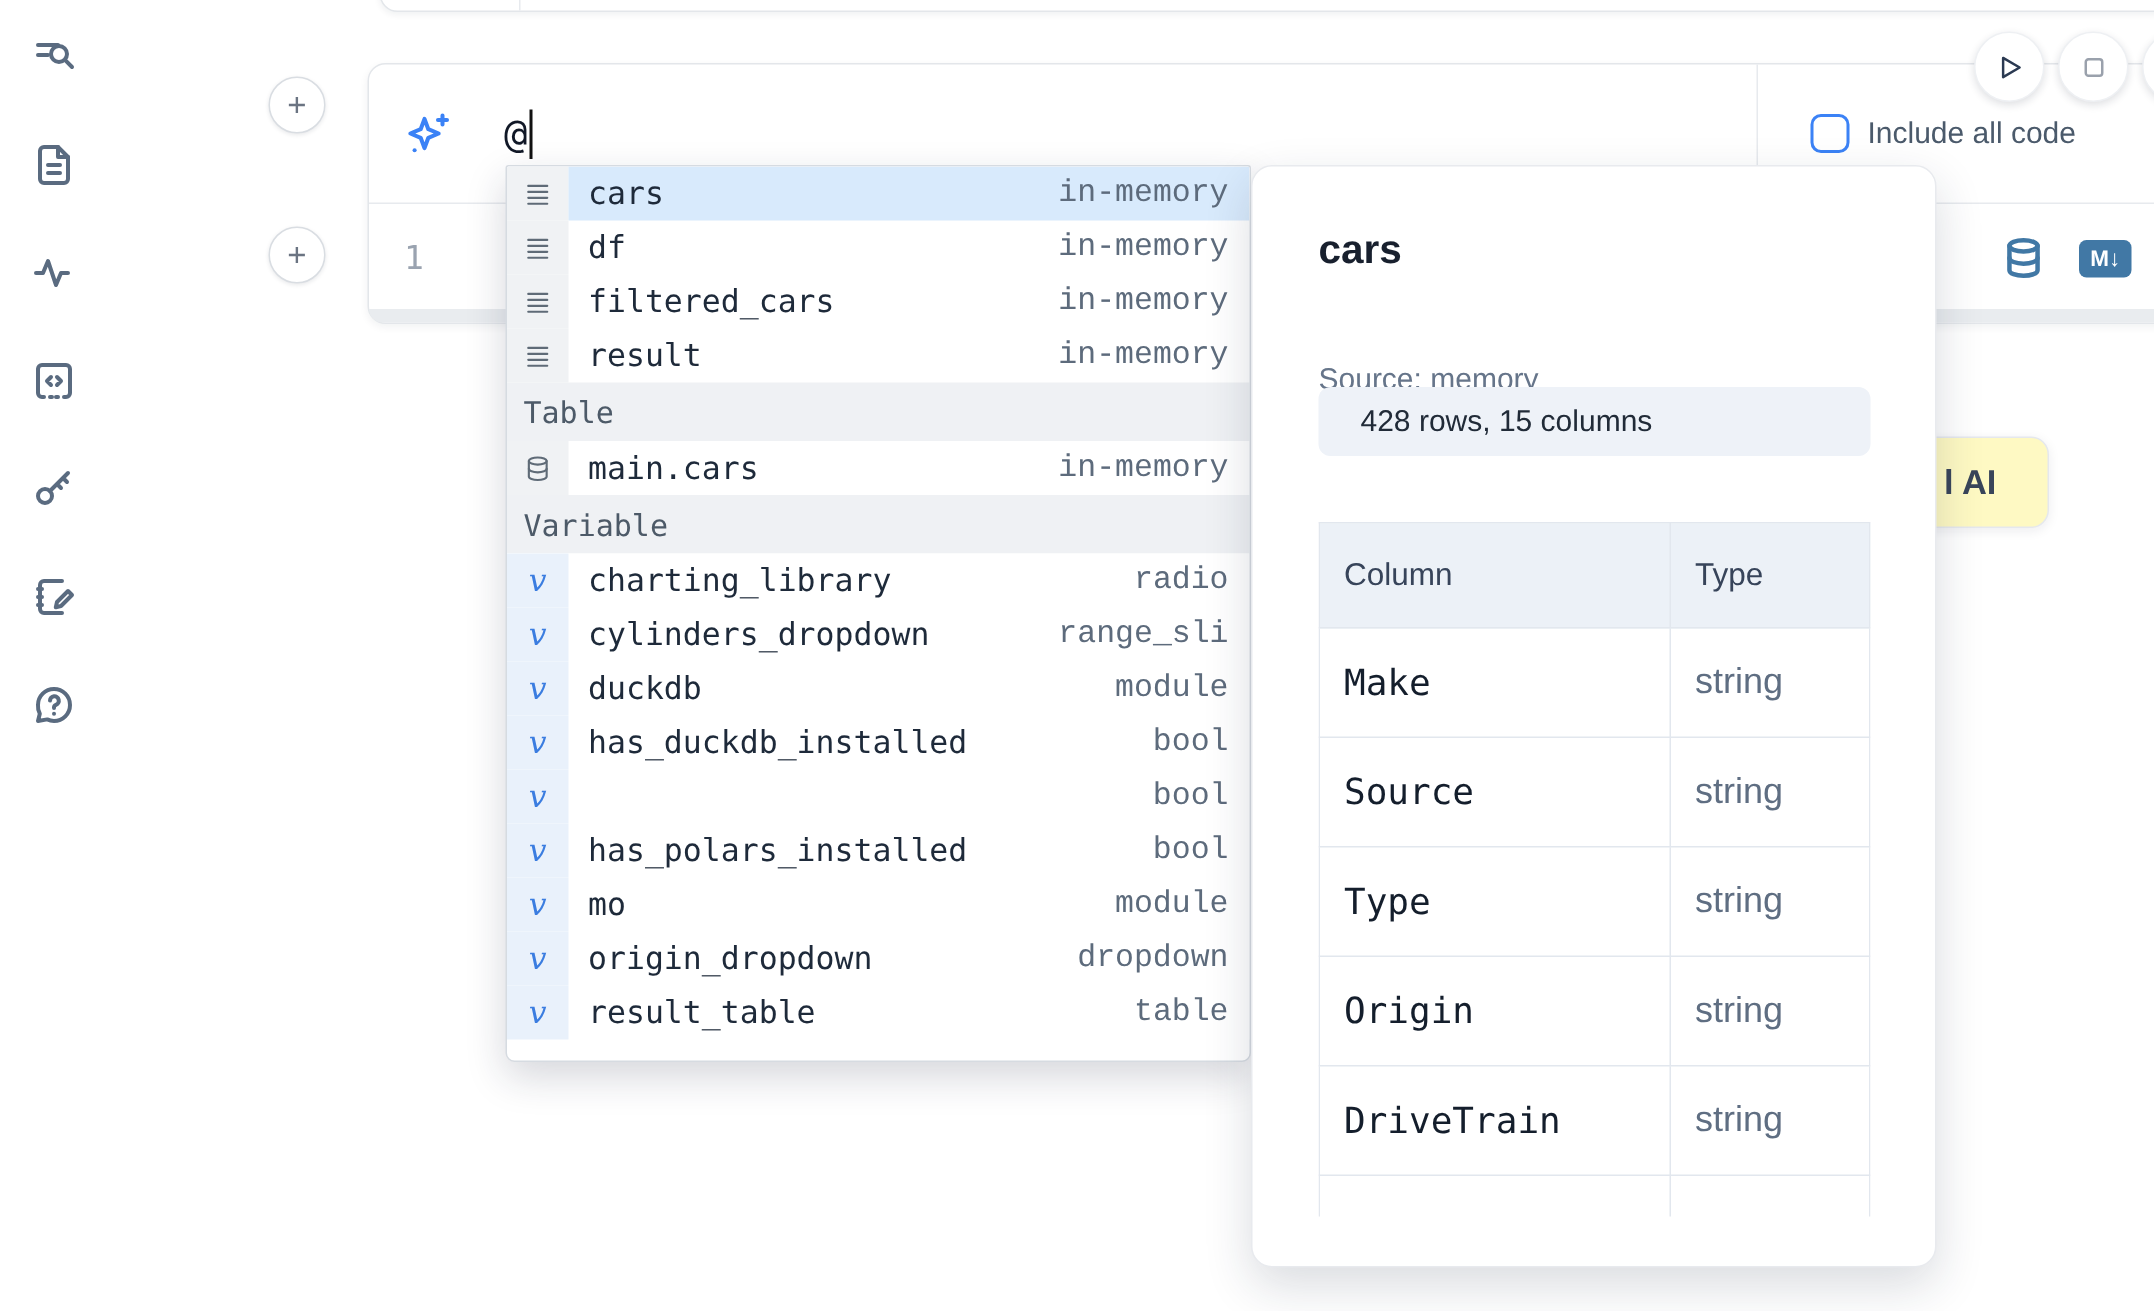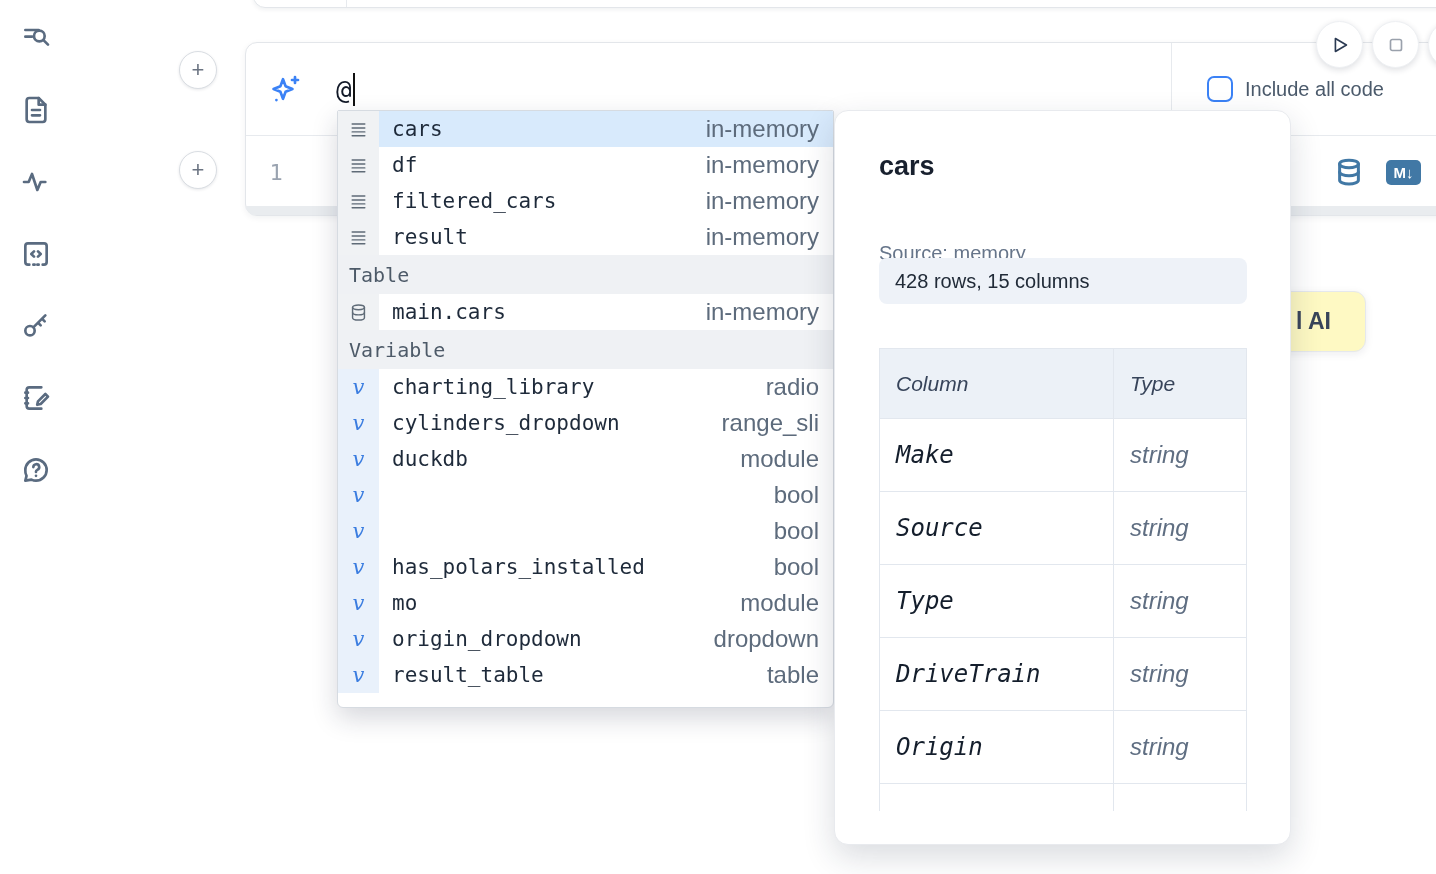--- a/index.html
+++ b/index.html
@@ -60,32 +60,32 @@
               border-radius:2px 2px 6px 6px; box-shadow:0 10px 26px rgba(25,35,60,.18); z-index:20; overflow:hidden; }
   .dd-header { height:39px; background:#eff1f4; display:flex; align-items:center; padding-left:11px;
                font-family:"DejaVu Sans Mono", monospace; font-size:20px; color:#4d5a68; }
   .dd-row { height:36px; display:flex; align-items:stretch; cursor:pointer; background:#fff; }
   .dd-gutter { width:41px; flex:0 0 41px; display:flex; align-items:center; justify-content:center; }
   .gut-gray { background:#f0f2f4; }
   .gut-blue { background:#e9f1fb; }
   .dd-main { flex:1; display:flex; align-items:center; padding:0 14px 0 13px; min-width:0; }
   .dd-row.selected .dd-main { background:#d8eafc; }
   .dd-name { font-family:"DejaVu Sans Mono", monospace; font-size:21px; color:#1e2a3a; white-space:nowrap; }
-  .dd-type { margin-left:auto; font-family:Liberation Sans, sans-serif; font-size:24px; color:#5d6b7c; white-space:nowrap; }
+  .dd-type { margin-left:auto; font-family:Liberation Mono, monospace; font-size:21px; color:#5d6b7c; white-space:nowrap; }
   .dd-gutter svg { width:19px; height:19px; stroke:#5f6b77; fill:none; stroke-width:1.8; stroke-linecap:round; }
   .var-glyph { font-family:"DejaVu Serif", serif; font-style:italic; font-size:21px; color:#3b7de0; line-height:1; }
 
   
   .panel { left:834px; top:110px; width:457px; height:735px; background:#fff; border:1px solid #e8eaee;
            border-radius:14px; box-shadow:0 12px 32px rgba(25,35,60,.16); z-index:30; }
   .panel-title { position:absolute; left:44px; top:40px; font-size:27px; font-weight:bold; color:#18202e; }
   .panel-source { position:absolute; left:44px; top:95px; font-size:20px; color:#66758a;margin-top:36px; }
   .shape-badge { position:absolute; left:44px; top:147px; width:368px; height:46px; background:#eef2f8;
-                 border-radius:8px; display:flex; align-items:center; padding-left:16px; font-size:20px; color:#212b38; }
-  .tbl-wrap { position:absolute; left:44px; top:237px; width:368px; height:463px; overflow:hidden;font-style:italic; }
+                 border-radius:8px; display:flex; align-items:center; padding-left:28px; font-size:20px; color:#212b38; }
+  .tbl-wrap { position:absolute; left:44px; top:237px; width:368px; height:463px; overflow:hidden; }
   table.schema { border-collapse:collapse; table-layout:fixed; width:367px; }
   table.schema th, table.schema td { border:1px solid #e2e7ee; text-align:left; padding-left:16px; }
   table.schema th { height:70px; background:#ecf1f7; font-size:21px; font-weight:normal; color:#37445a; }
   table.schema td.c-name { height:73px; font-family:"DejaVu Sans Mono", monospace; font-size:24px; color:#141e2c; }
   table.schema td.c-type { font-size:24px; color:#5f6e82; }
   .col1 { width:234px; } .col2 { width:133px; }
 </style>
 </head>
 <body>
 
@@ -279,20 +279,21 @@
       <div class="dd-main">
         <span class="dd-name">duckdb</span>
         <span class="dd-type">module</span>
       </div>
     </div>
     <div class="dd-row">
       <div class="dd-gutter gut-blue">
         <span class="var-glyph">v</span>
       </div>
       <div class="dd-main">
+        <span class="dd-name">has_duckdb_installed</span>
         <span class="dd-type">bool</span>
       </div>
     </div>
     <div class="dd-row">
       <div class="dd-gutter gut-blue">
         <span class="var-glyph">v</span>
       </div>
       <div class="dd-main">
         <span class="dd-type">bool</span>
       </div>
@@ -358,25 +359,25 @@
           </tr>
           <tr>
             <td class="c-name">Source</td>
             <td class="c-type">string</td>
           </tr>
           <tr>
             <td class="c-name">Type</td>
             <td class="c-type">string</td>
           </tr>
           <tr>
+            <td class="c-name">Origin</td>
+            <td class="c-type">string</td>
+          </tr>
+          <tr>
             <td class="c-name">DriveTrain</td>
-            <td class="c-type">string</td>
-          </tr>
-          <tr>
-            <td class="c-name">Origin</td>
             <td class="c-type">string</td>
           </tr>
           <tr>
             <td class="c-name"></td>
             <td class="c-type"></td>
           </tr>
         </tbody>
     </table>
   </div>
 </div>

